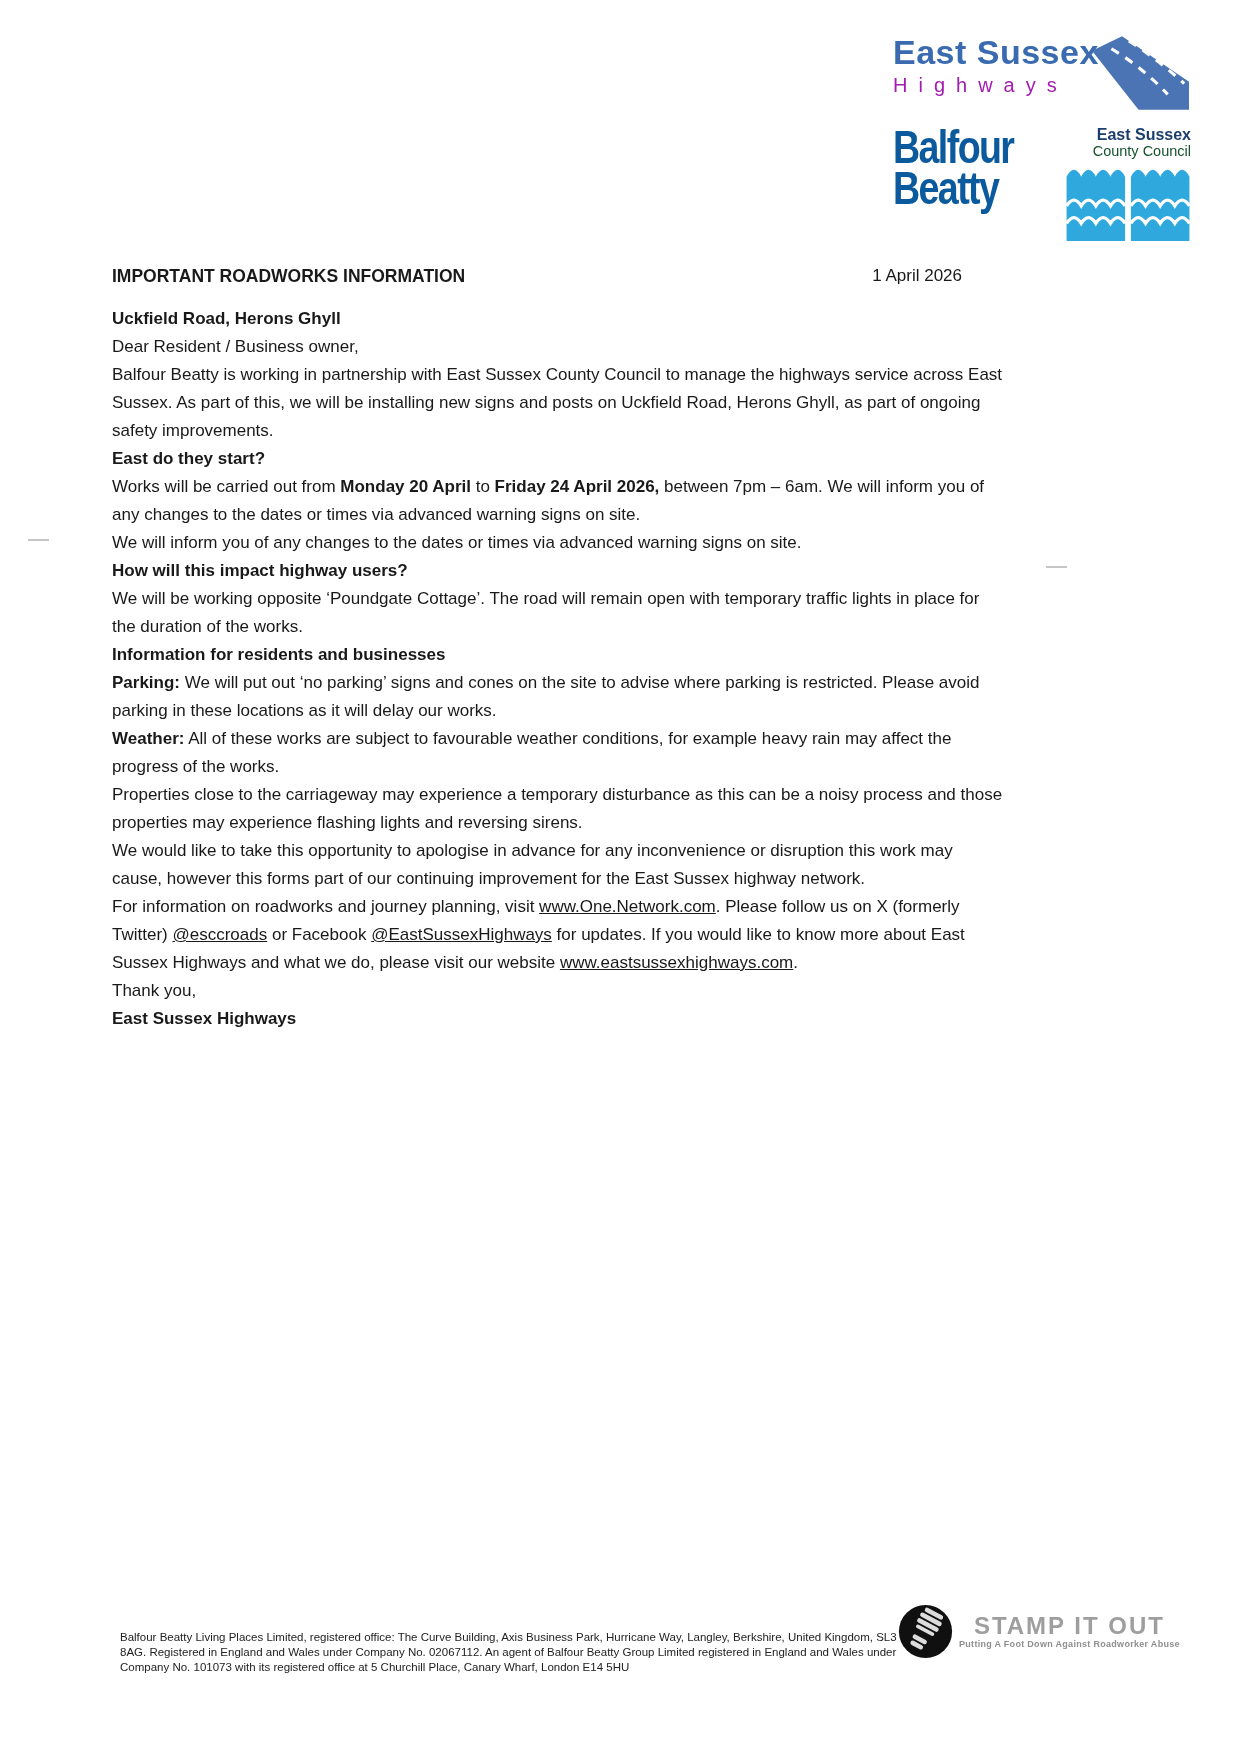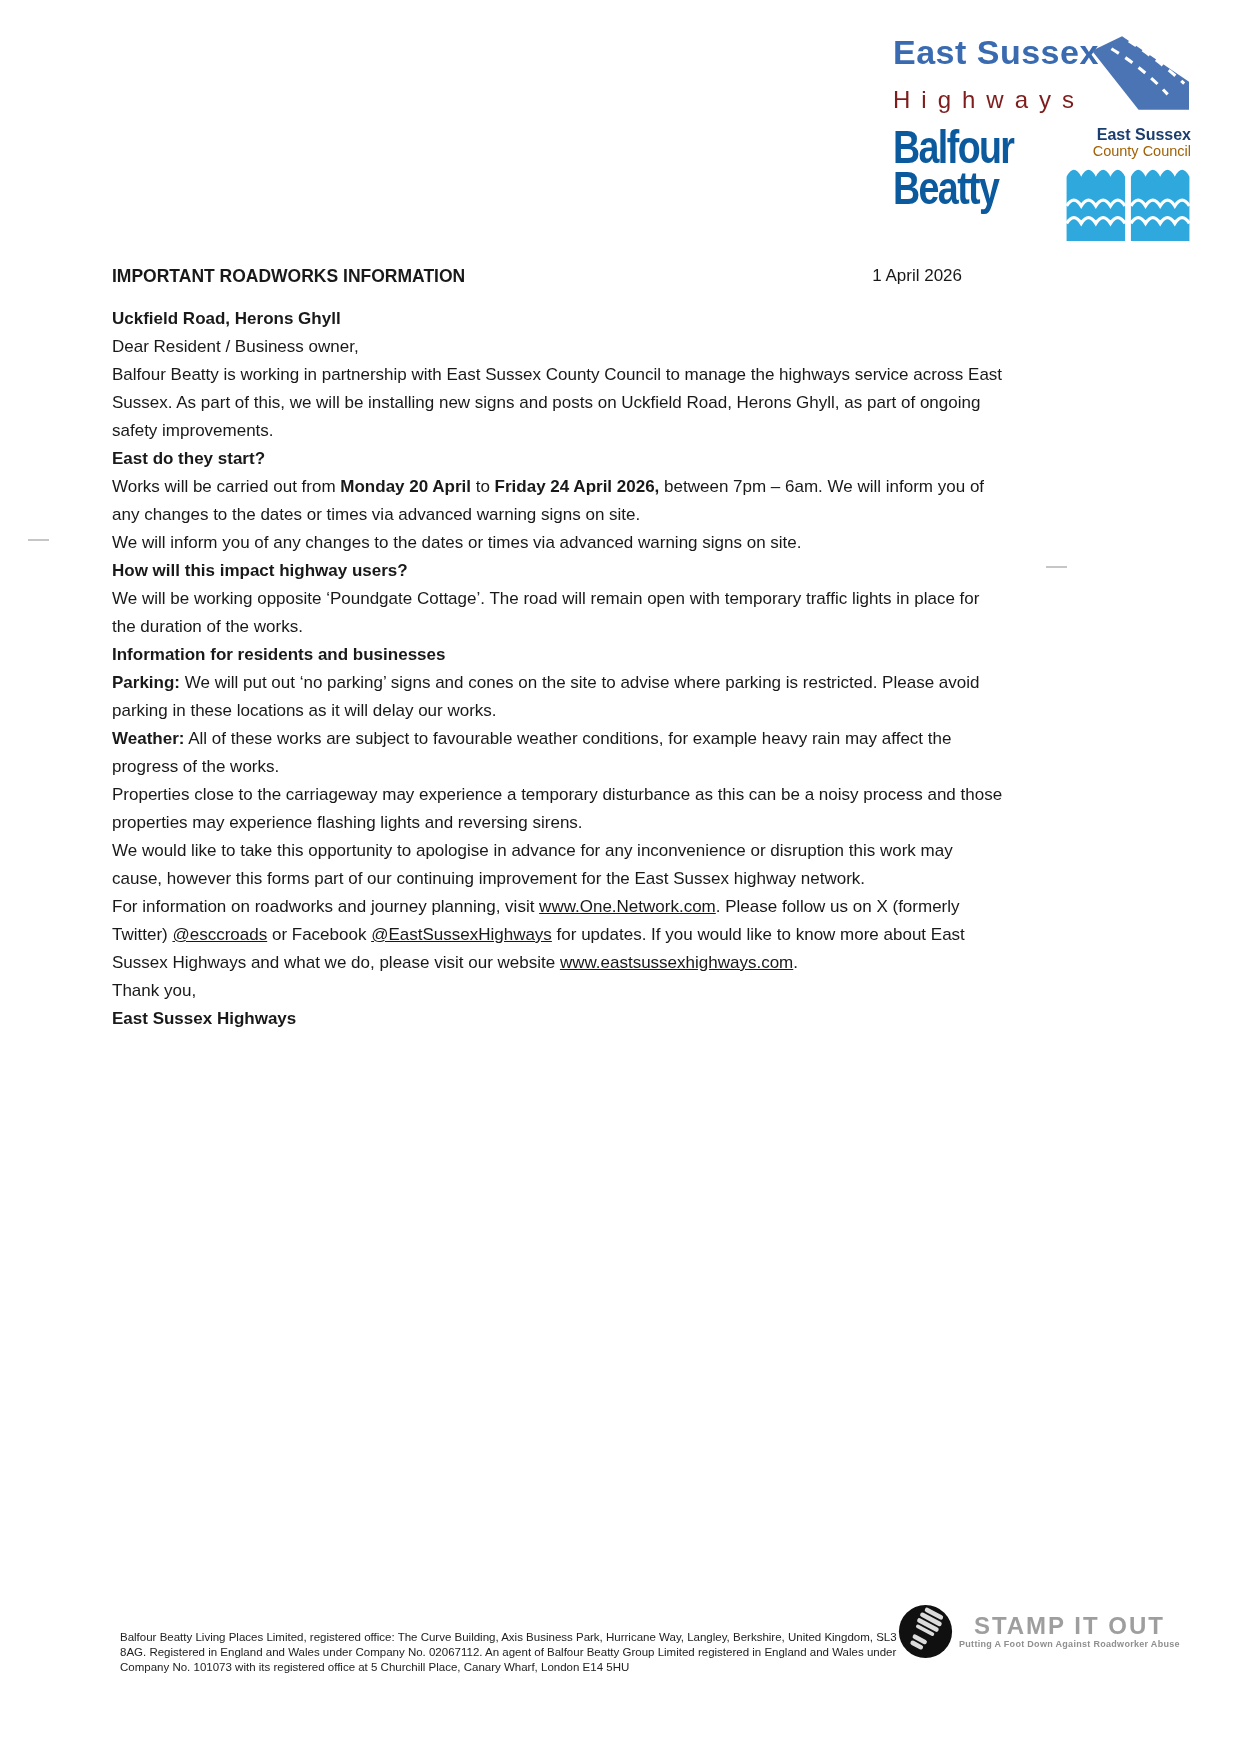--- a/index.html
+++ b/index.html
@@ -8,30 +8,30 @@
     width:1240px;height:1754px;
     background:#ffffff;
     font-family:"Liberation Sans","DejaVu Sans",sans-serif;
     color:#191919;
     overflow:hidden;
     margin:0 auto;
   }
   
   .esh-logo{position:absolute;left:893px;top:34px;width:300px;}
   .esh-title{font-size:34px;font-weight:700;color:#3a6bb0;letter-spacing:.5px;line-height:36px;}
-  .esh-sub{font-size:24px;font-weight:400;color:#7f1d1d;letter-spacing:11px;line-height:28px;margin-top:16px;}
+  .esh-sub{font-size:20px;font-weight:400;color:#a21caf;letter-spacing:11px;line-height:28px;margin-top:1px;}
   .road-svg{position:absolute;left:199px;top:2px;}
   .bb-logo{
     position:absolute;left:893px;top:126px;
     font-weight:700;font-size:47px;line-height:41px;letter-spacing:-2px;
     color:#0b5a9d;transform:scaleX(.8);transform-origin:left top;
   }
   .escc-logo{position:absolute;left:1063px;top:126px;width:128px;text-align:right;}
   .escc-l1{font-size:16px;font-weight:700;color:#1c3e6e;line-height:17px;}
-  .escc-l2{font-size:14.5px;font-weight:400;color:#a16207;line-height:16px;}
+  .escc-l2{font-size:14.5px;font-weight:400;color:#14532d;line-height:16px;}
   .escc-waves{margin-top:4px;}
   
   .fold{position:absolute;height:2px;width:21px;background:#c6c6c6;}
   .fold.left{left:28px;top:539px;}
   .fold.right{left:1046px;top:566px;}
   
   .letter-body{position:absolute;left:112px;top:0;width:892px;font-size:17px;line-height:28px;}
   .letter-body p{margin:0;}
   .b{font-weight:700;}
   .title-row{display:flex;justify-content:space-between;align-items:flex-start;margin-top:262px;margin-bottom:15px;}

